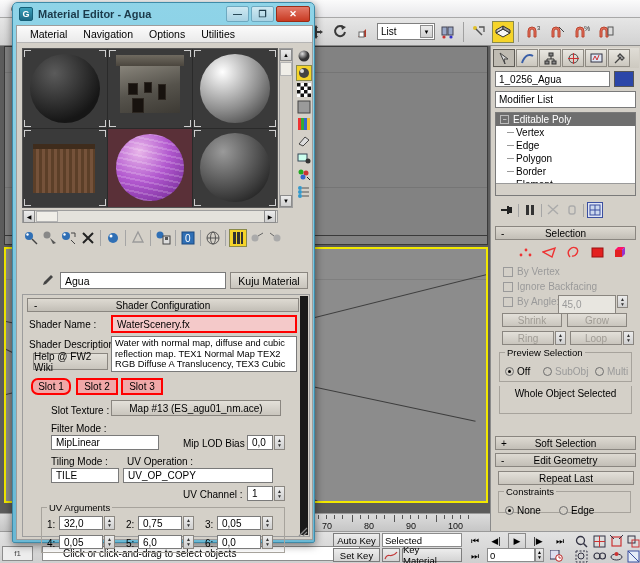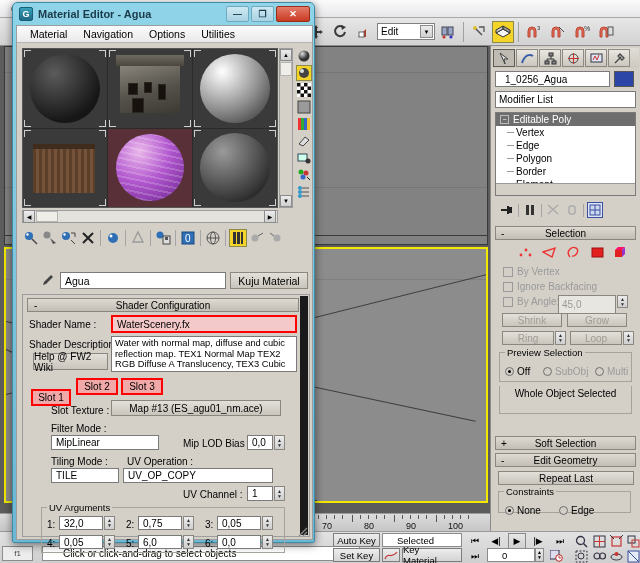--- a/index.html
+++ b/index.html
@@ -116,21 +116,21 @@
     font-size: 8px; display: flex; align-items: center; justify-content: center;
     color: #444;
   }
   .akbtn {
     position: absolute; background: linear-gradient(#ededed,#d4d4d4);
     border: 1px solid #7d7d7d; font-size: 9.5px;
     display: flex; align-items: center; justify-content: center; color: #000;
   }
   .minifield {
     position: absolute; background: #fff; border: 1px solid #8c8c8c;
-    font-size: 9.5px; display: flex; align-items: center; padding-left: 14px;
+    font-size: 9.5px; display: flex; align-items: center; padding-left: 2px;
   }
   .spin {
     position: absolute; width: 9px; background: linear-gradient(#ececec,#cfcfcf);
     border: 1px solid #8c8c8c; display: flex; flex-direction: column;
     align-items: center; justify-content: center; font-size: 5px; line-height: 5px;
   }
   .navbtn {
     position: absolute; width: 18px; height: 16px;
     display: flex; align-items: center; justify-content: center;
     background: linear-gradient(#e6e6e6,#d0d0d0); border: 1px solid #8a8a8a;
@@ -149,21 +149,21 @@
     background: linear-gradient(#e0ddd6,#cdc9c0);
   }
   .cp-tab {
     width: 22px; height: 18px; background: linear-gradient(#e9e7e1,#cbc7be);
     border: 1px solid #8e8a82; display: flex; align-items: center; justify-content: center;
   }
   .cp-tab.on { background: #bfbbb2; border: 1px solid #5f5c56; }
   .namefield {
     position: absolute; left: 4px; top: 25px; width: 115px; height: 16px;
     background: #fff; border: 1px solid #7a7a7a; font-size: 10px;
-    display: flex; align-items: center; padding-left: 9px;
+    display: flex; align-items: center; padding-left: 3px;
   }
   .colorswatch {
     position: absolute; left: 123px; top: 25px; width: 20px; height: 16px;
     background: #2c46a8; border: 1px solid #555;
   }
   .modlist {
     position: absolute; left: 4px; top: 45px; width: 141px; height: 17px;
     background: #fff; border: 1px solid #7a7a7a; font-size: 10px;
     display: flex; align-items: center; padding-left: 3px;
   }
@@ -408,21 +408,21 @@
           <path d="M9 1 L14 3 L10 6 Z" fill="#3a3a3a"></path>
         </svg>
     </div>
     <div class="tbtn">
       <svg width="16" height="16" viewBox="0 0 16 16">
           <path d="M2 13 L10 13 L10 5 Z" fill="#b03a2a"></path>
           <rect x="3" y="8" width="5" height="5" fill="#fff" stroke="#666"></rect>
         </svg>
     </div>
     <div class="view-combo">
-      <span>Edit</span>
+      <span>List</span>
       <span class="arw">▼</span>
     </div>
     <div class="tbtn">
       <svg width="16" height="16" viewBox="0 0 16 16">
           <rect x="2" y="3" width="5" height="8" fill="#9aa8c8" stroke="#445"></rect>
           <rect x="8" y="3" width="5" height="8" fill="#9aa8c8" stroke="#445"></rect>
           <circle cx="4" cy="13" r="1.6" fill="#c33"></circle>
           <circle cx="11" cy="13" r="1.6" fill="#33c"></circle>
         </svg>
     </div>
@@ -1136,21 +1136,21 @@
         </div>
 
         <span class="lbl" style="left:6px; top:24px;">Shader Name :</span>
         <div class="field hl" style="left:88px; top:20px; width:186px; height:18px;">WaterScenery.fx</div>
 
         <span class="lbl" style="left:6px; top:44px;">Shader Description :</span>
         <div class="desc" style="left:88px; top:41px; width:186px; height:36px;">Water with normal map, diffuse and cubic reflection map. TEX1 Normal Map TEX2 RGB Diffuse A Translucency, TEX3 Cubic</div>
 
         <div class="btn" style="left:10px; top:58px; width:75px; height:17px;">Help @ FW2 Wiki</div>
 
-        <div class="slotbtn" style="left:8px; top:94px; width:40px; height:17px;">Slot 1</div>
+        <div class="slotbtn" style="left:8px; top:83px; width:40px; height:17px;border-radius:7px;">Slot 1</div>
         <div class="slotbtn" style="left:53px; top:83px; width:42px; height:17px;">Slot 2</div>
         <div class="slotbtn" style="left:98px; top:83px; width:42px; height:17px;">Slot 3</div>
 
         <span class="lbl" style="left:28px; top:110px;">Slot Texture :</span>
         <div class="btn" style="left:88px; top:105px; width:170px; height:16px;">Map #13 (ES_agu01_nm.ace)</div>
 
         <span class="lbl" style="left:28px; top:128px;">Filter Mode :</span>
         <div class="field" style="left:28px; top:140px; width:108px; height:15px;">MipLinear</div>
         <span class="lbl" style="left:160px; top:143px;">Mip LOD Bias :</span>
         <div class="field" style="left:224px; top:140px; width:26px; height:15px;">0,0</div>

